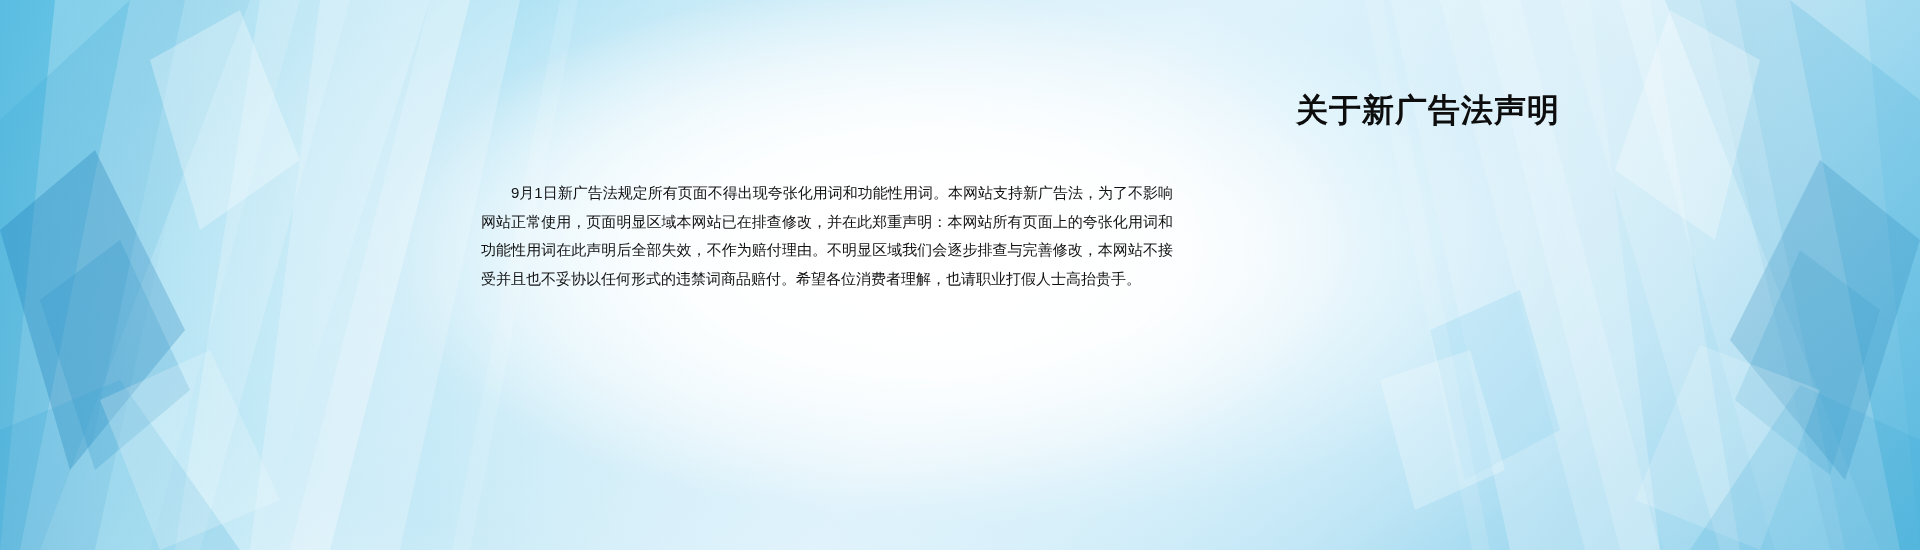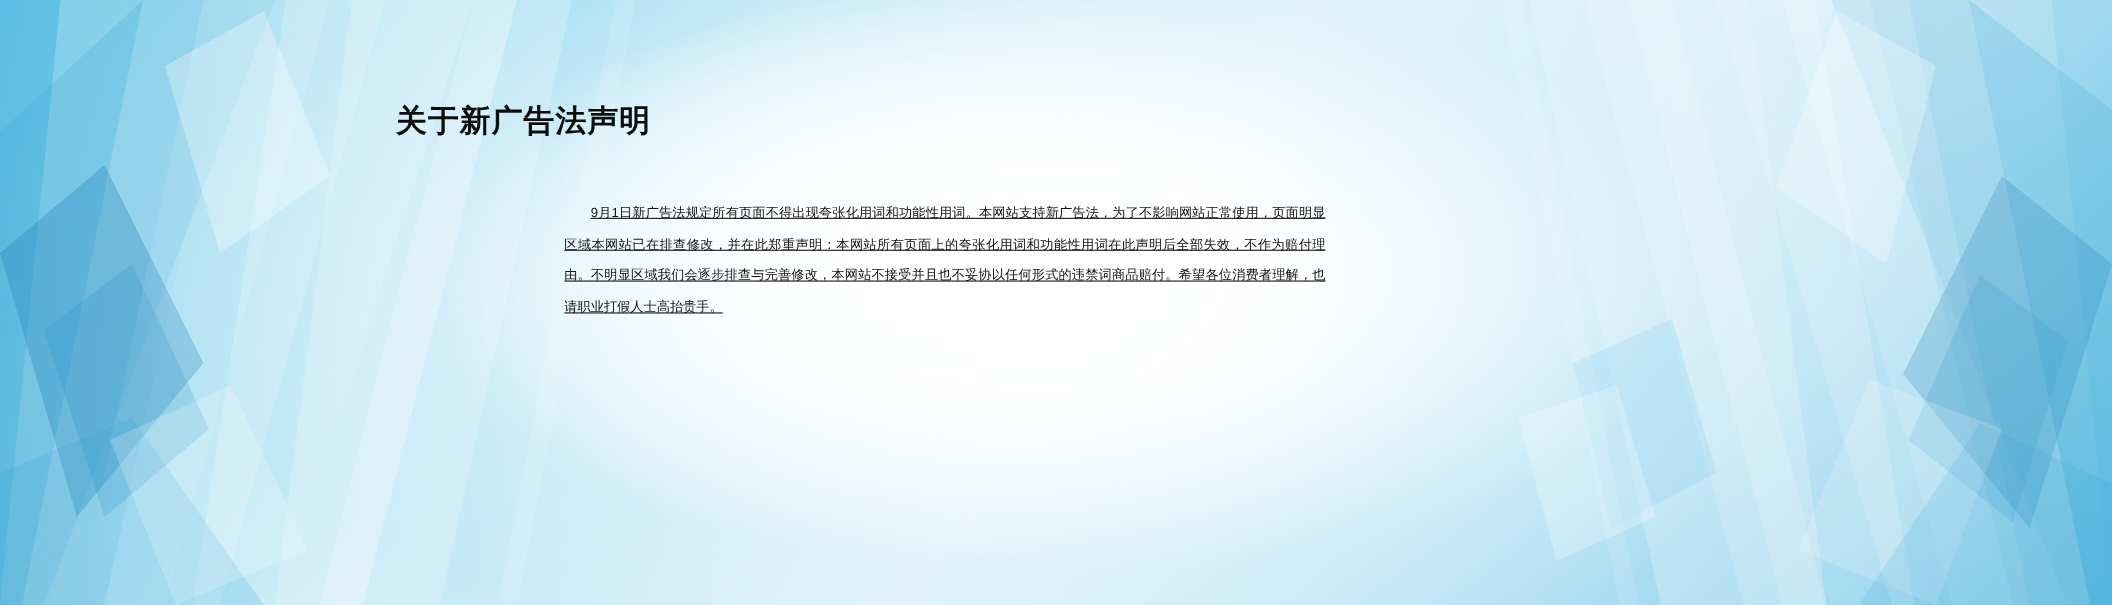--- a/index.html
+++ b/index.html
@@ -69,40 +69,39 @@
     top: 0;
     width: 1920px;
     height: 550px;
   }
 
   #statement-title {
     position: absolute;
     left: 360px;
     top: 88px;
     width: 1200px;
-    text-align: left;
-    font-size: 28px;
+    text-align: right;
+    font-size: 32px;
     font-weight: bold;
     color: #0d0d0d;
     letter-spacing: 1px;
     line-height: 44px;
     white-space: nowrap;
   }
 
   #statement-body {
     position: absolute;
-    left: 513px;
+    left: 481px;
     top: 179px;
     width: 692px;
-    font-size: 12px;
+    font-size: 15px;
     line-height: 28.6px;
     color: #121212;
     text-align: justify;
     text-justify: inter-ideograph;
-    text-decoration: underline;
   }
 
   #statement-body p {
     margin: 0;
   }
 
   #statement-body p.indent {
     text-indent: 2em;
   }
 </style>

